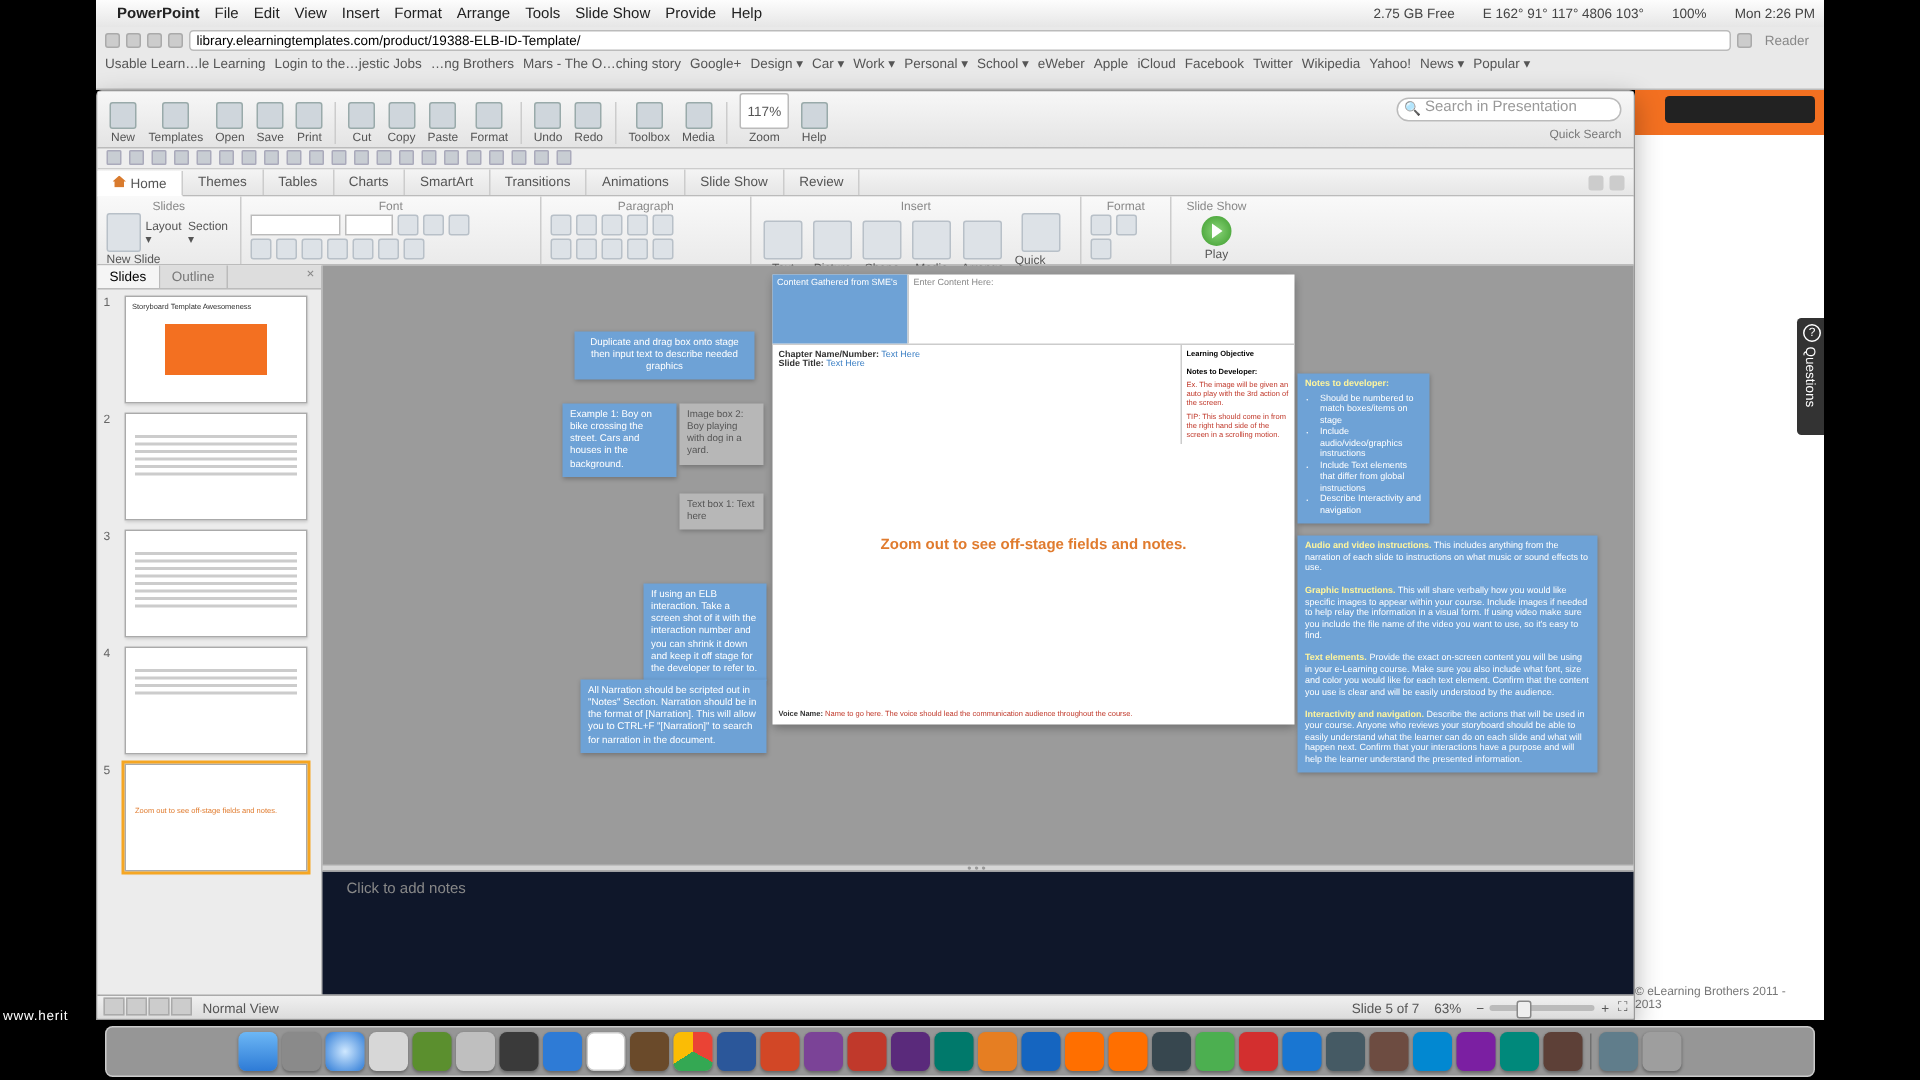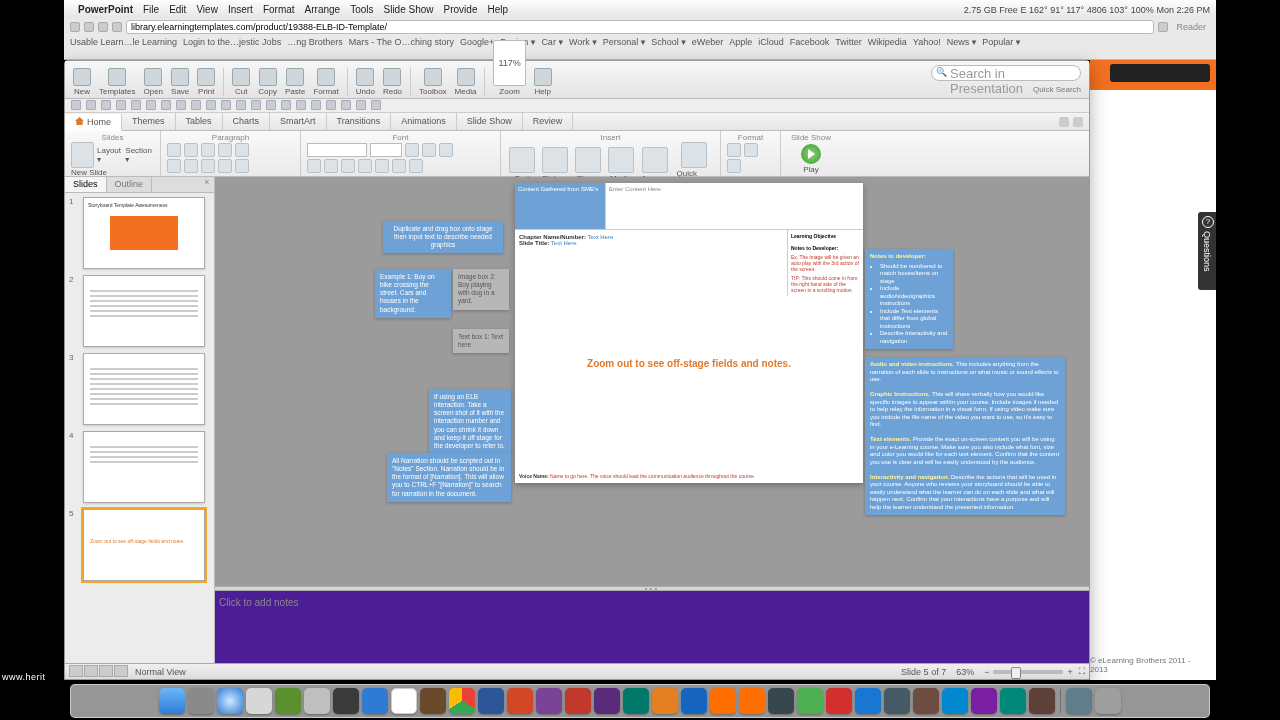--- a/index.html
+++ b/index.html
@@ -4,21 +4,21 @@
 <style>
 * { margin: 0; padding: 0; box-sizing: border-box; font-family: "Lucida Grande", "Helvetica Neue", Arial, sans-serif; }
 html, body { width: 1280px; height: 720px; overflow: hidden; background: #000; }
 
 
 .mac-menubar { position: absolute; left: 64px; right: 64px; top: 0; height: 18px; background: linear-gradient(#fdfdfd,#e6e6e6); display: flex; align-items: center; font-size: 10px; color: #222; padding: 0 6px; }
 .mac-menubar .apple { font-size: 11px; margin-right: 8px; }
 .mac-menubar .app { font-weight: bold; margin-right: 10px; text-align: center; }
 .mac-menubar .m { margin-right: 10px; }
 .mac-menubar .spacer { flex: 1; }
-.mac-menubar .status span { margin-left: 0; font-size: 9px; color: #444; }
+.mac-menubar .status span { margin-left: 16px; font-size: 9px; color: #444; }
 
 
 .pillar-l, .pillar-r { position: absolute; top: 0; bottom: 0; width: 64px; background: #000; }
 .pillar-l { left: 0; } .pillar-r { right: 0; }
 
 
 .browser { position: absolute; left: 64px; right: 64px; top: 18px; height: 42px; background: #e9e9e9; border-bottom: 1px solid #bbb; }
 .browser .title { text-align: center; font-size: 10px; color: #555; padding-top: 2px; }
 .browser .addr { display: flex; align-items: center; gap: 4px; padding: 2px 6px; }
 .browser .addr .nav { width: 10px; height: 10px; background: #ccc; border: 1px solid #aaa; border-radius: 2px; }
@@ -43,22 +43,22 @@
 .ppt-title { height: 16px; background: linear-gradient(#f5f5f5,#dcdcdc); display: flex; align-items: center; font-size: 9px; color: #555; }
 .ppt-title .tl { display: flex; gap: 4px; padding-left: 6px; }
 .ppt-title .tl span { width: 9px; height: 9px; border-radius: 50%; background: #bbb; border: 1px solid #999; }
 .ppt-title .fn { flex: 1; text-align: center; display: flex; align-items: center; justify-content: center; gap: 4px; }
 .ppt-title .fn .doc-ico { width: 10px; height: 10px; background: #d97b2e; border-radius: 2px; }
 
 .ppt-toolbar { height: 38px; background: linear-gradient(#f7f7f7,#e4e4e4); border-bottom: 1px solid #bbb; display: flex; align-items: flex-end; padding: 2px 6px; gap: 4px; position: relative; }
 .tb-btn { display: flex; flex-direction: column; align-items: center; font-size: 8px; color: #555; gap: 1px; padding: 0 2px; }
 .tb-btn .ic { width: 18px; height: 18px; background: #cfd6dc; border: 1px solid #9aa; border-radius: 2px; }
 .tb-sep { width: 1px; height: 28px; background: #ccc; margin: 0 2px; }
-.tb-zoom { font-size: 9px; border: 1px solid #bbb; background: #fff; padding: 17px 4px; border-radius: 2px; }
-.ppt-toolbar .search { position: absolute; right: 8px; top: 4px; width: 150px; height: 16px; border: 1px solid #bbb; border-radius: 8px; background: #fff; font-size: 13px; padding: 0 6px 10px 18px; color: #999; }
+.tb-zoom { font-size: 9px; border: 1px solid #bbb; background: #fff; padding: 6px 4px; border-radius: 2px; }
+.ppt-toolbar .search { position: absolute; right: 8px; top: 4px; width: 150px; height: 16px; border: 1px solid #bbb; border-radius: 8px; background: #fff; font-size: 10px; padding: 0 6px 10px 18px; color: #999; }
 .ppt-toolbar .search::before { content: "🔍"; position: absolute; left: 4px; top: 1px; font-size: 9px; }
 .ppt-toolbar .qs { position: absolute; right: 8px; top: 24px; font-size: 8px; color: #777; }
 
 .mini-icons { height: 14px; background: #eee; border-bottom: 1px solid #ccc; display: flex; gap: 5px; padding: 1px 6px; }
 .mini-icons span { width: 10px; height: 10px; background: #c8cdd3; border: 1px solid #aab; border-radius: 1px; }
 
 .ribbon-tabs { height: 18px; background: linear-gradient(#f4f4f4,#e6e6e6); border-bottom: 1px solid #bbb; display: flex; font-size: 9px; color: #555; }
 .ribbon-tabs .tab { padding: 3px 10px; border-right: 1px solid #ccc; cursor: default; }
 .ribbon-tabs .tab.home { background: #fff; border-bottom: 1px solid #fff; position: relative; top: 1px; }
 .ribbon-tabs .tab .house { display: inline-block; width: 9px; height: 8px; background: #d97b2e; margin-right: 3px; clip-path: polygon(50% 0,100% 50%,85% 50%,85% 100%,15% 100%,15% 50%,0 50%); }
@@ -94,21 +94,21 @@
 .thumb .s .title-mini { position: absolute; top: 4px; left: 4px; right: 4px; font-size: 5px; color: #333; }
 .thumb .s .lines { position: absolute; top: 14px; left: 6px; right: 6px; }
 .thumb .s .lines div { height: 2px; background: #ccc; margin-bottom: 3px; }
 .thumb .s .orange-line { height: 2px; background: #e07b2e; margin-bottom: 3px; }
 
 
 .canvas-wrap { flex: 1; display: flex; flex-direction: column; background: #9b9b9b; }
 .stage { flex: 1; position: relative; overflow: hidden; }
 .splitter { height: 5px; background: #d6d6d6; border-top: 1px solid #aaa; border-bottom: 1px solid #aaa; cursor: row-resize; position: relative; }
 .splitter::after { content: "•••"; position: absolute; left: 50%; top: -3px; transform: translateX(-50%); color: #999; font-size: 8px; letter-spacing: 2px; }
-.notes { height: 72px; background: #4c1d95; font-size: 10px; color: #888; padding: 6px 4px; }
+.notes { height: 82px; background: #0f172a; font-size: 10px; color: #888; padding: 6px 16px; }
 
 
 .slide { position: absolute; left: 300px; top: 6px; width: 348px; height: 300px; background: #fff; box-shadow: 0 2px 6px rgba(0,0,0,.3); }
 .slide .top { display: flex; height: 46px; }
 .slide .top .blue { width: 90px; background: #6ea2d6; color: #fff; font-size: 6px; padding: 3px; }
 .slide .top .white { flex: 1; border-left: 1px solid #ccc; font-size: 6px; color: #888; padding: 3px; }
 .slide .row2 { display: flex; border-top: 1px solid #ccc; }
 .slide .row2 .meta { flex: 1; padding: 4px; font-size: 6px; }
 .slide .row2 .meta .k { color: #333; font-weight: bold; }
 .slide .row2 .meta .v { color: #3b7fc4; }
@@ -337,49 +337,49 @@
       <div class="lbl">Slides</div>
       <div class="row">
         <div class="slot big"></div>
         <div style="display:flex;gap:2px">
           <span class="txt">Layout ▾</span>
           <span class="txt">Section ▾</span>
         </div>
       </div>
       <div class="txt" style="text-align:left">New Slide</div>
     </div>
+    <div class="rgroup" style="width:200px">
+      <div class="lbl">Font</div>
+      <div class="row">
+          <span class="wide"></span>
+          <span class="wide" style="width:32px"></span>
+          <span class="slot"></span>
+          <span class="slot"></span>
+          <span class="slot"></span>
+        </div>
+      <div class="row">
+          <span class="slot"></span>
+          <span class="slot"></span>
+          <span class="slot"></span>
+          <span class="slot"></span>
+          <span class="slot"></span>
+          <span class="slot"></span>
+          <span class="slot"></span>
+        </div>
+    </div>
     <div class="rgroup" style="width:140px">
       <div class="lbl">Paragraph</div>
       <div class="row">
           <span class="slot"></span>
           <span class="slot"></span>
           <span class="slot"></span>
           <span class="slot"></span>
           <span class="slot"></span>
         </div>
       <div class="row">
-          <span class="slot"></span>
-          <span class="slot"></span>
-          <span class="slot"></span>
-          <span class="slot"></span>
-          <span class="slot"></span>
-        </div>
-    </div>
-    <div class="rgroup" style="width:200px">
-      <div class="lbl">Font</div>
-      <div class="row">
-          <span class="wide"></span>
-          <span class="wide" style="width:32px"></span>
-          <span class="slot"></span>
-          <span class="slot"></span>
-          <span class="slot"></span>
-        </div>
-      <div class="row">
-          <span class="slot"></span>
-          <span class="slot"></span>
           <span class="slot"></span>
           <span class="slot"></span>
           <span class="slot"></span>
           <span class="slot"></span>
           <span class="slot"></span>
         </div>
     </div>
     <div class="rgroup" style="width:220px">
       <div class="lbl">Insert</div>
       <div class="row">

